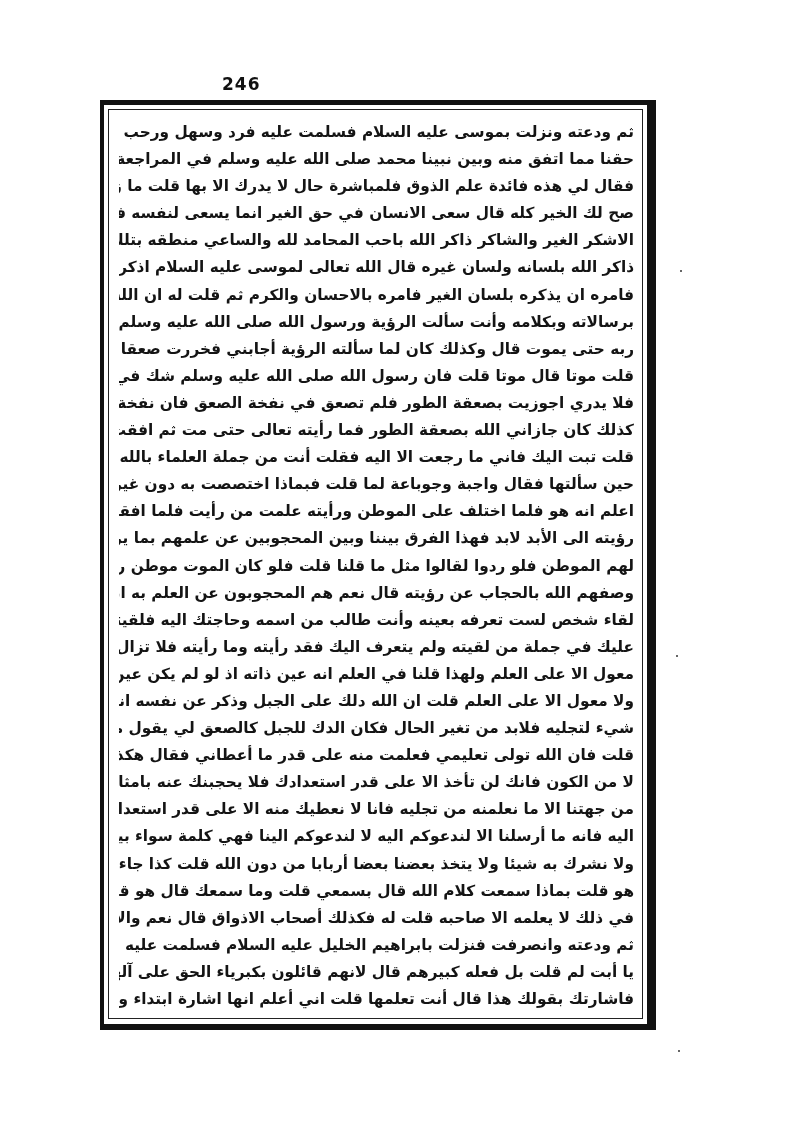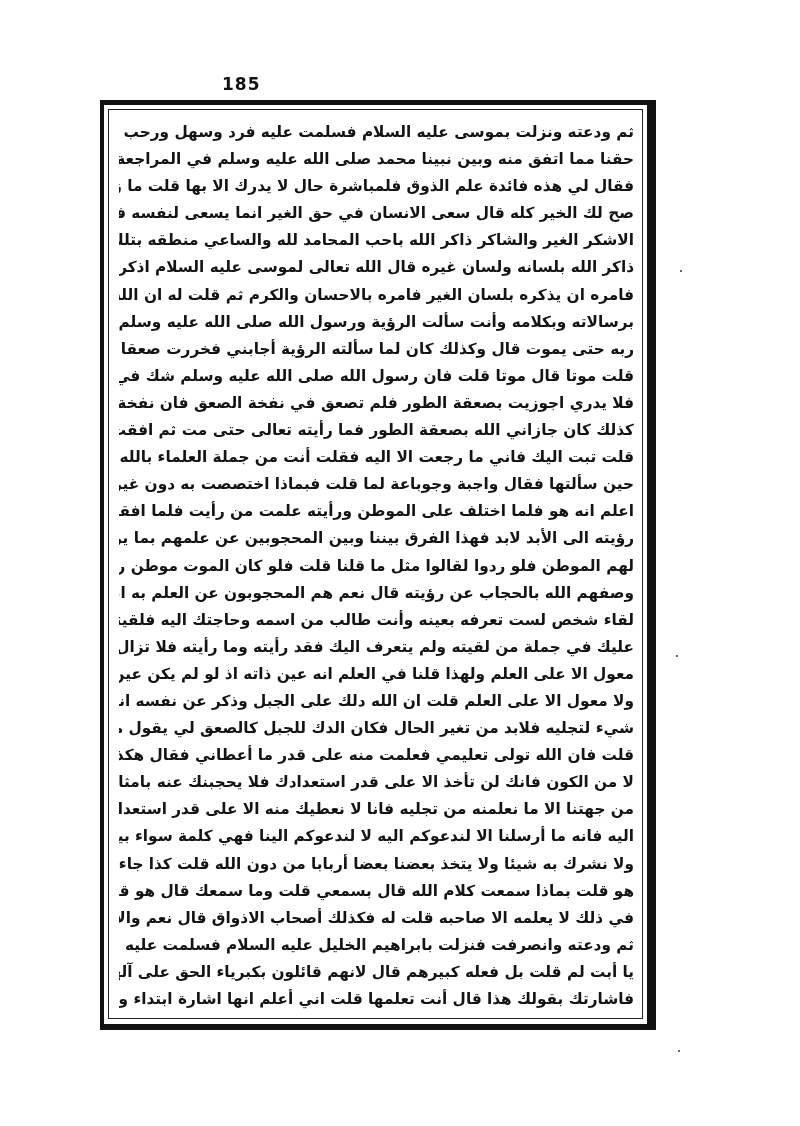--- a/index.html
+++ b/index.html
@@ -15,21 +15,21 @@
   .text-block { position: absolute; left: 10px; right: 8px; top: 10px; bottom: 6px;
                 direction: rtl; display: flex; flex-direction: column; justify-content: space-between; }
   .line { font-family: "DejaVu Sans", sans-serif; font-size: 15.3px; line-height: 24px; height: 24.6px;
           white-space: nowrap; overflow: hidden; text-align: justify; text-align-last: justify;
           font-weight: bold; color: #141414; }
   .speck { position: absolute; width: 2px; height: 2px; background: #333; border-radius: 50%; }
 </style>
 </head>
 <body>
 
-<div class="page-number">185</div>
+<div class="page-number">246</div>
 
 <div class="frame">
   <div class="frame-inner">
     <div class="text-block" id="text-block">
       <div class="line">ثم ودعته ونزلت بموسى عليه السلام فسلمت عليه فرد وسهل ورحب فشكرته على ما منع في</div>
       <div class="line">حقنا مما اتفق منه وبين نبينا محمد صلى الله عليه وسلم في المراجعة في حديث فرض الصلاة</div>
       <div class="line">فقال لي هذه فائدة علم الذوق فلمباشرة حال لا يدرك الا بها قلت ما زلت تسعى في حق الغير حتى</div>
       <div class="line">صح لك الخير كله قال سعى الانسان في حق الغير انما يسعى لنفسه في نفس الامر فإن زيادة ذلك</div>
       <div class="line">الاشكر الغير والشاكر ذاكر الله باحب المحامد لله والساعي منطقه بتلك المحامد فالساعي</div>
       <div class="line">ذاكر الله بلسانه ولسان غيره قال الله تعالى لموسى عليه السلام اذكرني بلسان لم تعصني به</div>

